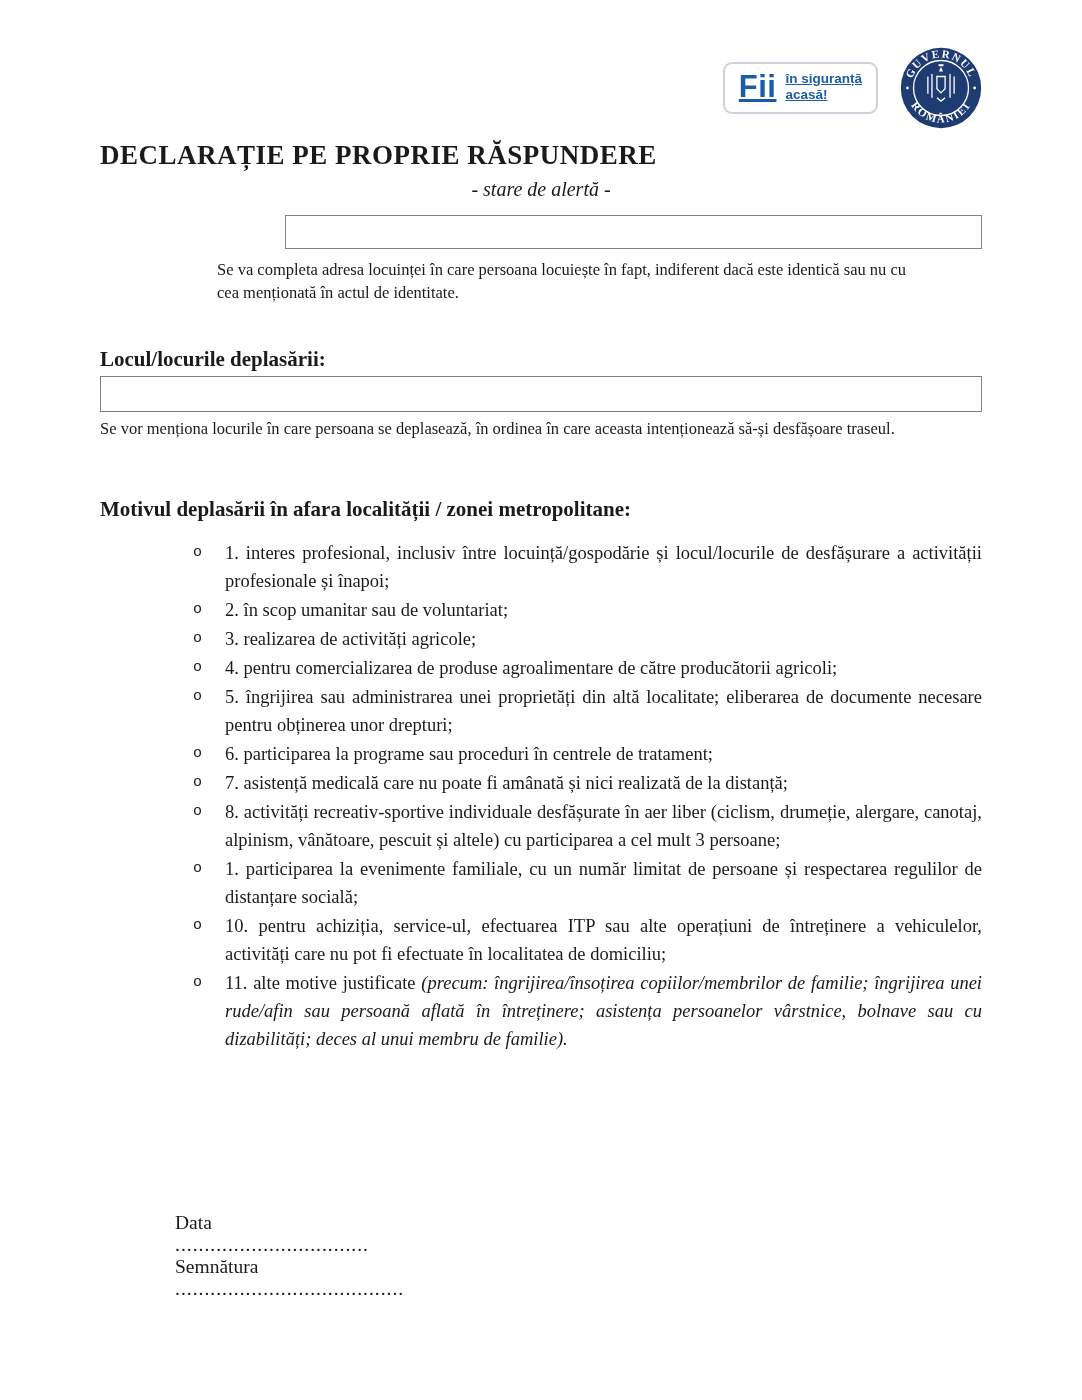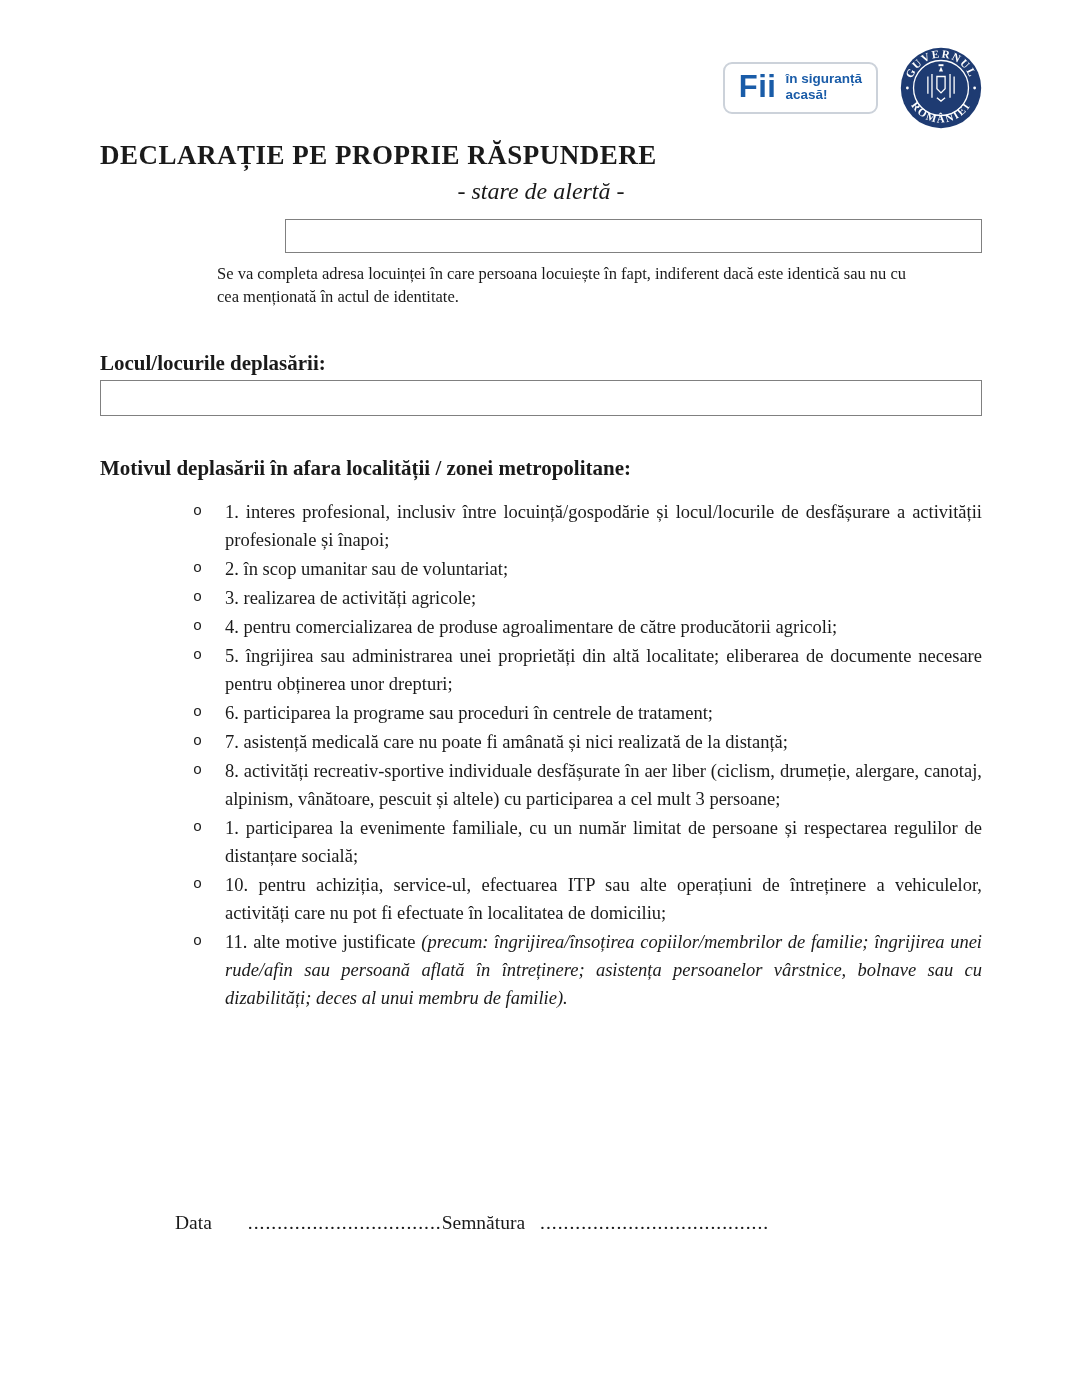--- a/index.html
+++ b/index.html
@@ -20,31 +20,32 @@
   }
 
   
   .header{display:flex;justify-content:flex-end;align-items:center;gap:22px;padding-right:-3px;}
   .fii-badge{
     display:inline-flex;align-items:center;gap:9px;
     border:2px solid #ccd2da;border-radius:9px;
     padding:5px 14px 7px 14px;background:#fff;
     font-family:"Liberation Sans","DejaVu Sans",sans-serif;
     color:var(--fii-blue);
+    text-decoration:underline;
   }
   .fii-word{font-size:31px;font-weight:bold;letter-spacing:.5px;}
   .fii-lines{font-size:13.5px;font-weight:bold;line-height:1.18;}
   .seal{width:82px;height:82px;color:var(--seal-navy);}
 
   
   .title{
     margin-top:11px;
     font-size:27px;font-weight:bold;letter-spacing:.5px;
   }
-  .subtitle{margin-top:7px;text-align:center;font-size:24px;font-style:italic;}
+  .subtitle{margin-top:7px;text-align:center;font-size:20px;font-style:italic;}
 
   
   .form-area{margin-top:14px;}
   .frow{display:grid;grid-template-columns:185px 1fr;align-items:center;margin-bottom:11px;}
   .flabel{font-size:19px;font-weight:bold;}
   .fboxes{display:flex;gap:6px;}
   .tbox{
     border:1.5px solid var(--box-border);background:#fff;height:33px;
     font-family:"Liberation Serif",serif;font-size:17px;padding:0 8px;outline:none;
   }
@@ -62,37 +63,37 @@
     font-size:16.5px;line-height:1.38;max-width:700px;
   }
 
   
   .travel{margin-top:42px;}
   .sec-head{font-size:21px;font-weight:bold;}
   .travel-box{width:100%;height:36px;margin-top:4px;}
   .travel-note{margin-top:7px;font-size:16.5px;}
 
   
-  .reasons{margin-top:40px;}
+  .reasons{margin-top:58px;}
   .reason-list{list-style:none;margin-top:17px;padding-left:93px;}
   .reason-item{
     display:grid;grid-template-columns:32px 1fr;
     font-size:18.5px;line-height:28px;margin-bottom:1px;
   }
   .bullet{
     font-family:"Liberation Mono","DejaVu Sans Mono",monospace;
     font-size:15px;line-height:28px;
   }
   .reason-text{text-align:justify;}
   .reason-text i{font-style:italic;}
 
   
   .footer{
     position:absolute;left:100px;right:100px;top:1212px;
-    display:flex;align-items:baseline;font-size:19.5px;
+    display:flex;align-items:baseline;font-size:19.5px;flex-direction:column;
   }
   .f-data{margin-left:75px;}
   .dots{letter-spacing:1px;}
   .dots-data{margin-left:36px;}
   .f-sign{}
   .dots-sign{margin-left:15px;}
 </style>
 </head>
 <body>
 
@@ -147,20 +148,21 @@
     <div class="addr2-row">
       <input class="tbox addr2" type="text" style="">
     </div>
 
     <p class="small-note">Se va completa adresa locuinței în care persoana locuiește în fapt, indiferent dacă este identică sau nu cu cea menționată în actul de identitate.</p>
   </div>
 
   <div class="travel">
     <div class="sec-head">Locul/locurile deplasării:</div>
     <input class="tbox travel-box" type="text" style="">
+    <p class="travel-note">Se vor menționa locurile în care persoana se deplasează, în ordinea în care aceasta intenționează să-și desfășoare traseul.</p>
   </div>
 
   <div class="reasons">
     <div class="sec-head">Motivul deplasării în afara localității / zonei metropolitane:</div>
     <ul class="reason-list">
       <li class="reason-item">
         <span class="bullet">o</span>
         <span class="reason-text">1. interes profesional, inclusiv între locuință/gospodărie și locul/locurile de desfășurare a activității profesionale și înapoi;</span>
       </li>
       <li class="reason-item">

